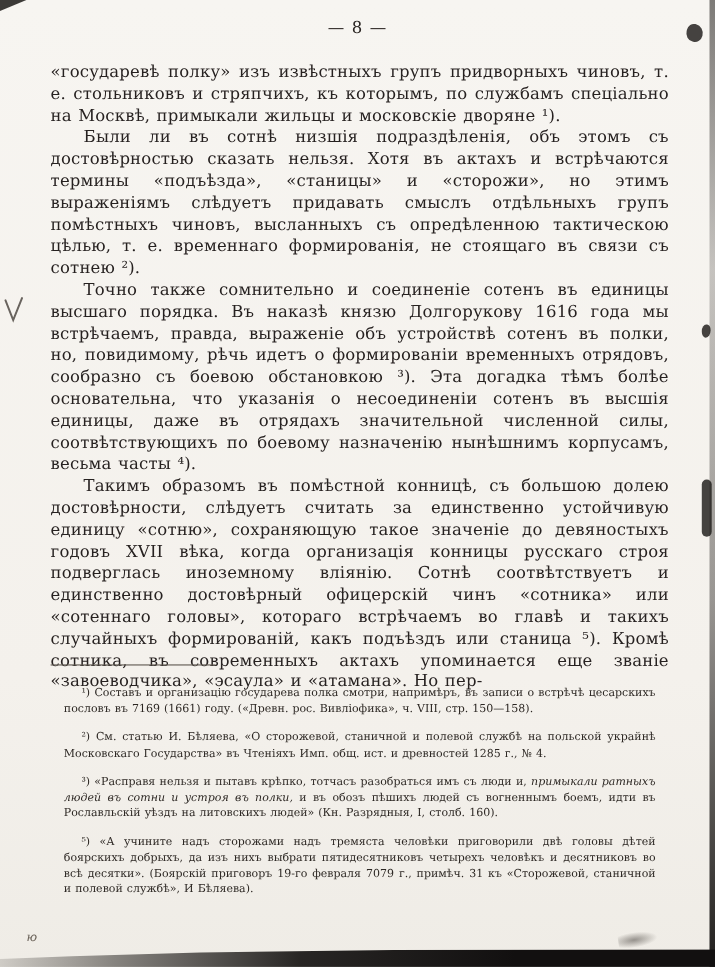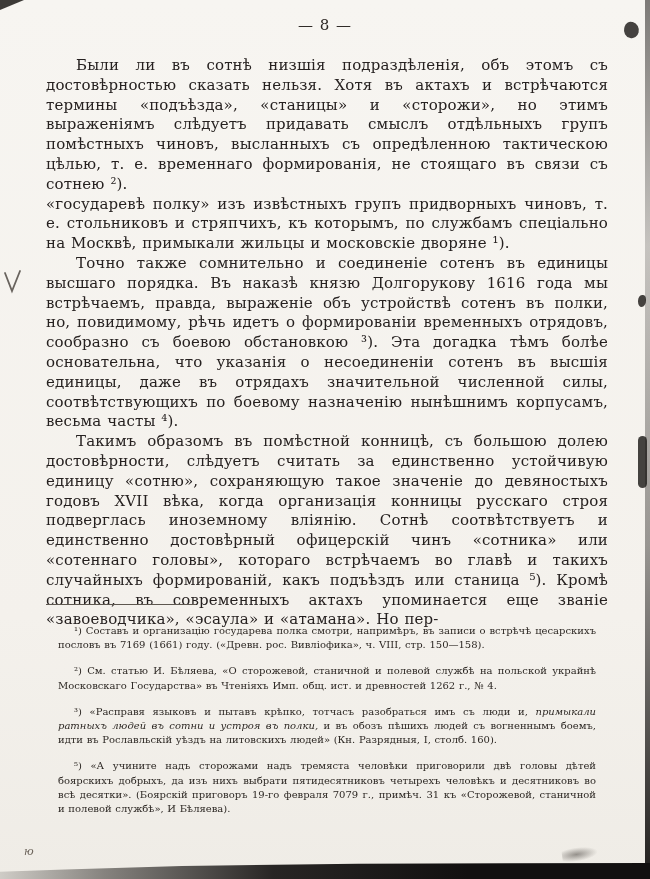--- a/index.html
+++ b/index.html
@@ -56,32 +56,32 @@
 </head>
 <body>
 
 <div class="scan">
 
   <div class="corner-tl"></div>
 
   <div class="pagenum">— 8 —</div>
 
   <div class="body">
+    <p class="para first">«государевѣ полку» изъ извѣстныхъ групъ придворныхъ чиновъ, т. е. стольниковъ и стряпчихъ, къ которымъ, по службамъ спеціально на Москвѣ, примыкали жильцы и московскіе дворяне ¹).</p>
     <p class="para">Были ли въ сотнѣ низшія подраздѣленія, объ этомъ съ достовѣрностью сказать нельзя. Хотя въ актахъ и встрѣчаются термины «подъѣзда», «станицы» и «сторожи», но этимъ выраженіямъ слѣдуетъ придавать смыслъ отдѣльныхъ групъ помѣстныхъ чиновъ, высланныхъ съ опредѣленною тактическою цѣлью, т. е. временнаго формированія, не стоящаго въ связи съ сотнею ²).</p>
-    <p class="para first">«государевѣ полку» изъ извѣстныхъ групъ придворныхъ чиновъ, т. е. стольниковъ и стряпчихъ, къ которымъ, по службамъ спеціально на Москвѣ, примыкали жильцы и московскіе дворяне ¹).</p>
     <p class="para">Точно также сомнительно и соединеніе сотенъ въ единицы высшаго порядка. Въ наказѣ князю Долгорукову 1616 года мы встрѣчаемъ, правда, выраженіе объ устройствѣ сотенъ въ полки, но, повидимому, рѣчь идетъ о формированіи временныхъ отрядовъ, сообразно съ боевою обстановкою ³). Эта догадка тѣмъ болѣе основательна, что указанія о несоединеніи сотенъ въ высшія единицы, даже въ отрядахъ значительной численной силы, соотвѣтствующихъ по боевому назначенію нынѣшнимъ корпусамъ, весьма часты ⁴).</p>
     <p class="para">Такимъ образомъ въ помѣстной конницѣ, съ большою долею достовѣрности, слѣдуетъ считать за единственно устойчивую единицу «сотню», сохраняющую такое значеніе до девяностыхъ годовъ XVII вѣка, когда организація конницы русскаго строя подверглась иноземному вліянію. Сотнѣ соотвѣтствуетъ и единственно достовѣрный офицерскій чинъ «сотника» или «сотеннаго головы», котораго встрѣчаемъ во главѣ и такихъ случайныхъ формированій, какъ подъѣздъ или станица ⁵). Кромѣ сотника, въ современныхъ актахъ упоминается еще званіе «завоеводчика», «эсаула» и «атамана». Но пер-</p>
   </div>
 
   <div class="fnrule"></div>
 
   <div class="footnotes">
     <p class="fn">¹) Составъ и организацію государева полка смотри, напримѣръ, въ записи о встрѣчѣ цесарскихъ пословъ въ 7169 (1661) году. («Древн. рос. Вивліофика», ч. VIII, стр. 150—158).</p>
-    <p class="fn">²) См. статью И. Бѣляева, «О сторожевой, станичной и полевой службѣ на польской украйнѣ Московскаго Государства» въ Чтеніяхъ Имп. общ. ист. и древностей 1262 г., № 4.</p>
-    <p class="fn"><span>³) «Расправя языковъ и пытавъ крѣпко, тотчасъ разобраться имъ съ люди и, </span><span class="it">примыкали ратныхъ людей въ сотни и устроя въ полки,</span><span> и въ обозъ пѣшихъ людей съ вогненнымъ боемъ, идти въ Рославльскій уѣздъ на литовскихъ людей» (Кн. Разрядныя, I, столб. 160).</span></p>
+    <p class="fn">²) См. статью И. Бѣляева, «О сторожевой, станичной и полевой службѣ на польской украйнѣ Московскаго Государства» въ Чтеніяхъ Имп. общ. ист. и древностей 1285 г., № 4.</p>
+    <p class="fn"><span>³) «Расправя нельзя и пытавъ крѣпко, тотчасъ разобраться имъ съ люди и, </span><span class="it">примыкали ратныхъ людей въ сотни и устроя въ полки,</span><span> и въ обозъ пѣшихъ людей съ вогненнымъ боемъ, идти въ Рославльскій уѣздъ на литовскихъ людей» (Кн. Разрядныя, I, столб. 160).</span></p>
     <p class="fn">⁵) «А учините надъ сторожами надъ тремяста человѣки приговорили двѣ головы дѣтей боярскихъ добрыхъ, да изъ нихъ выбрати пятидесятниковъ четырехъ человѣкъ и десятниковъ во всѣ десятки». (Боярскій приговоръ 19-го февраля 7079 г., примѣч. 31 къ «Сторожевой, станичной и полевой службѣ», И Бѣляева).</p>
   </div>
 
   <svg class="penmark" viewBox="0 0 20 24" width="20" height="24">
     <path d="M2 3 L9 21 L17 1" fill="none" stroke="#3a342e" stroke-width="1.8" stroke-linecap="round"></path>
   </svg>
 
   <span class="stray">ю</span>
 
   <div class="smudge"></div>

